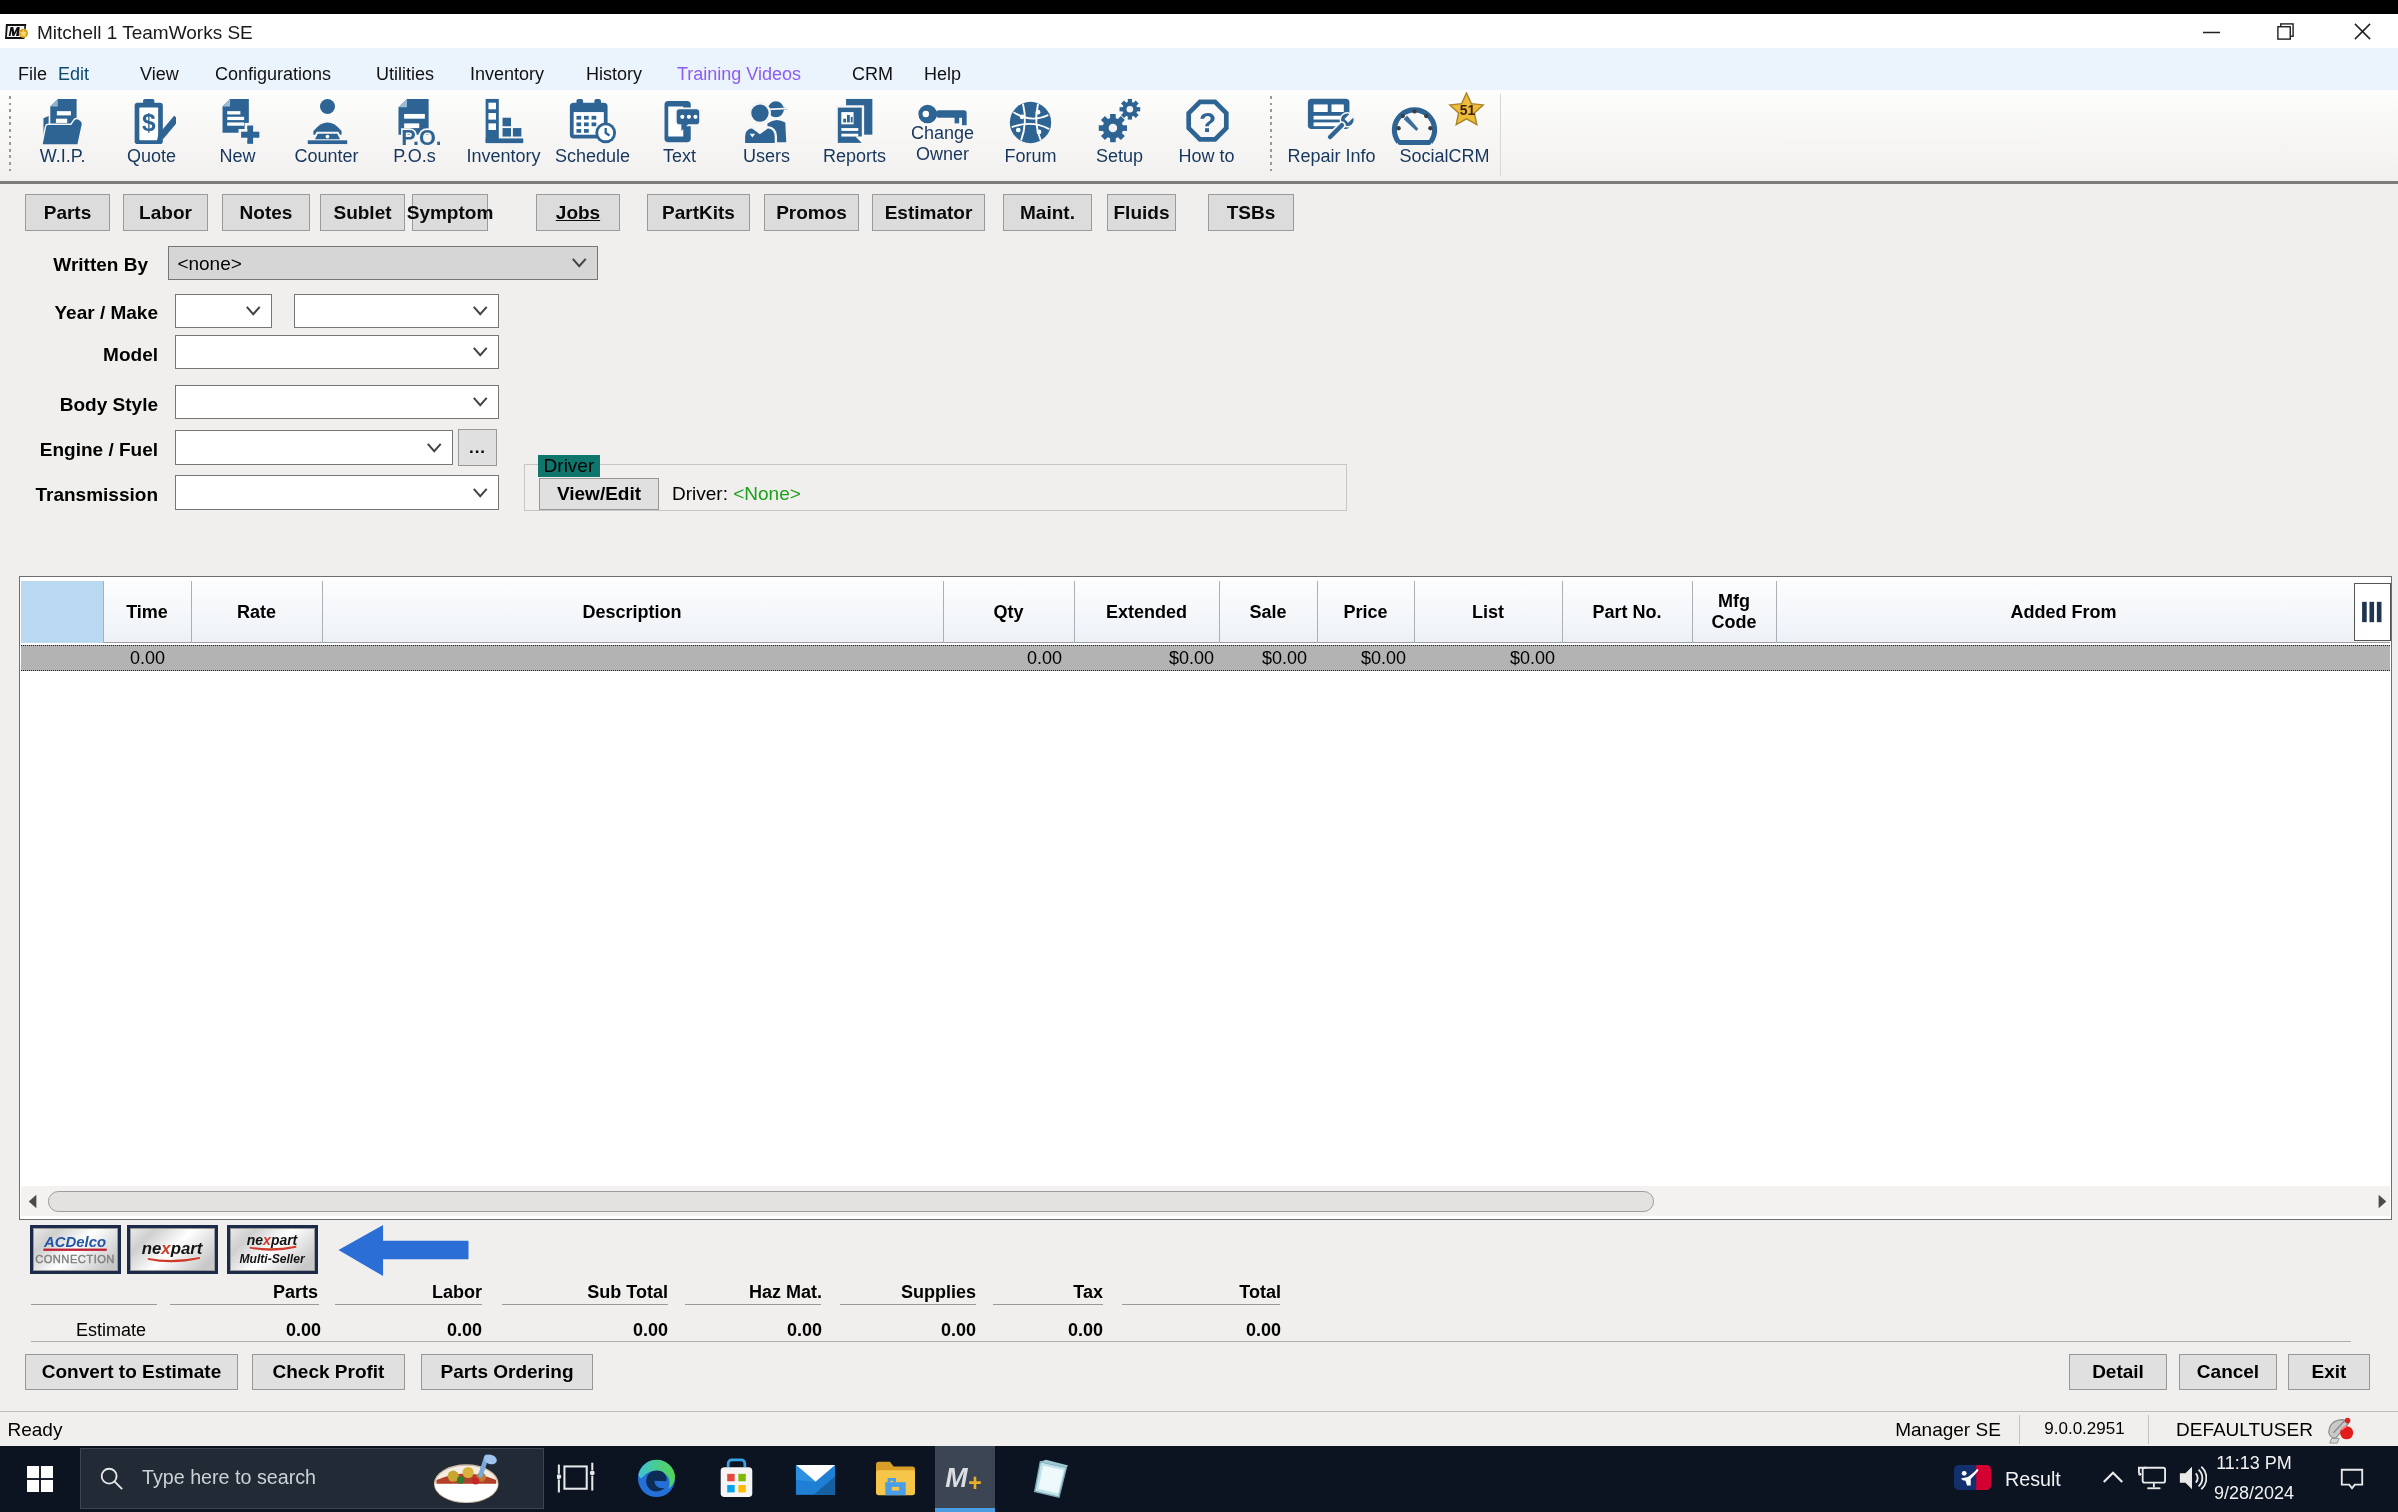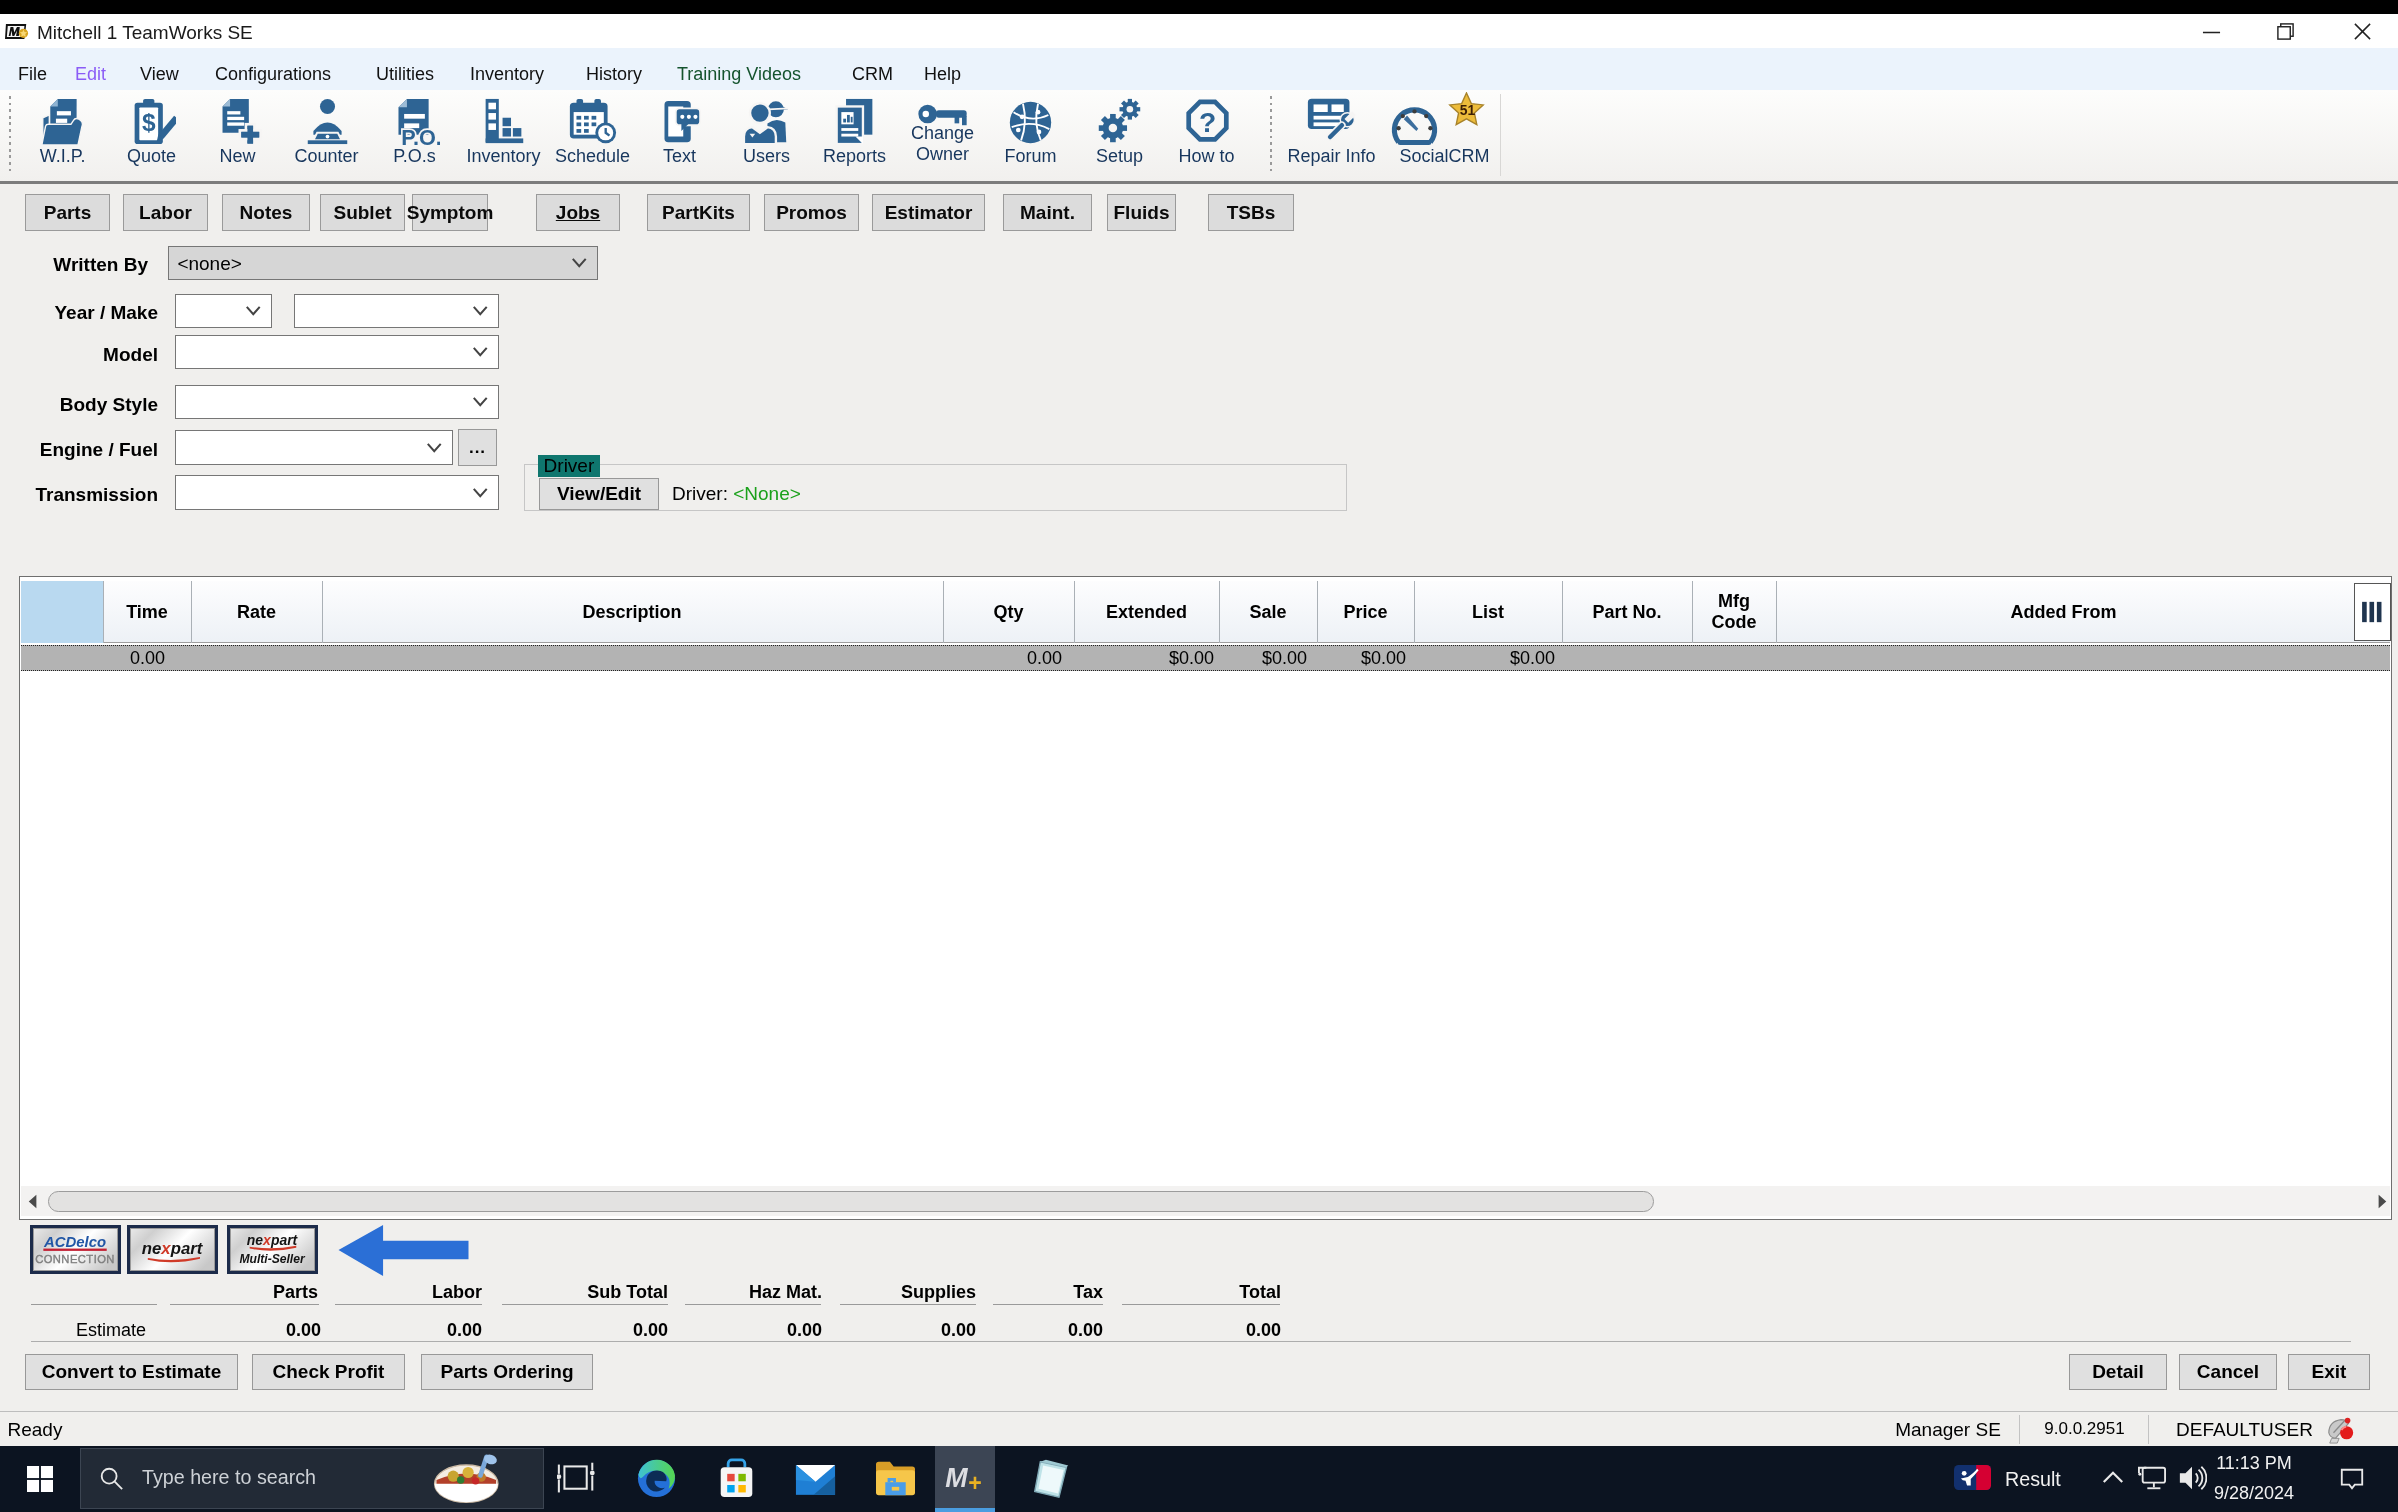--- a/index.html
+++ b/index.html
@@ -49,27 +49,27 @@
     <rect x="5" y="2" width="13" height="13" fill="none" stroke="#222" stroke-width="1.5"></rect>
     <rect x="2" y="5" width="13" height="13" fill="#fff" stroke="#222" stroke-width="1.5"></rect>
   </svg>
 <svg class="abs" style="left:2353px;top:21.5px;" width="19" height="19" viewBox="0 0 20 20">
     <line x1="2" y1="2" x2="18" y2="18" stroke="#222" stroke-width="1.6"></line>
     <line x1="18" y1="2" x2="2" y2="18" stroke="#222" stroke-width="1.6"></line>
   </svg>
 
 <div class="abs" style="left:0;top:48px;width:2399px;height:42px;background:#ebf3fc;"></div>
 <div class="abs b" style="top:64px;font-size:18px;color:#111;left:18px;">File</div>
-<div class="abs b" style="top:64px;font-size:18px;color:#8b5cf6;left:75px;">Edit</div>
+<div class="abs b" style="top:64px;font-size:18px;color:#0c4a6e;left:58px;">Edit</div>
 <div class="abs b" style="top:64px;font-size:18px;color:#111;left:140px;">View</div>
 <div class="abs b" style="top:64px;font-size:18px;color:#111;left:215px;">Configurations</div>
 <div class="abs b" style="top:64px;font-size:18px;color:#111;left:376px;">Utilities</div>
 <div class="abs b" style="top:64px;font-size:18px;color:#111;left:470px;">Inventory</div>
 <div class="abs b" style="top:64px;font-size:18px;color:#111;left:586px;">History</div>
-<div class="abs b" style="top:64px;font-size:18px;color:#14532d;left:677px;">Training Videos</div>
+<div class="abs b" style="top:64px;font-size:18px;color:#8b5cf6;left:677px;">Training Videos</div>
 <div class="abs b" style="top:64px;font-size:18px;color:#111;left:852px;">CRM</div>
 <div class="abs b" style="top:64px;font-size:18px;color:#111;left:924px;">Help</div>
 
 <div class="abs" style="left:0;top:90px;width:2399px;height:91px;background:linear-gradient(#fdfdfc,#f1f0ee);"></div>
 <div class="abs" style="left:0;top:181px;width:2399px;height:2.8px;background:#7c7c7c;"></div>
 <div class="abs" style="left:9.4px;top:96px;width:1.9px;height:75px;background-image:repeating-linear-gradient(#9a9a9a 0 2.8px, transparent 2.8px 6.6px);"></div>
 <div class="abs" style="left:1270px;top:96px;width:1.9px;height:79px;background-image:repeating-linear-gradient(#9a9a9a 0 2.8px, transparent 2.8px 6.6px);"></div>
 <div class="abs" style="left:1500px;top:94px;width:0.9px;height:82px;background:#d8d7d5;"></div>
 
 <div class="ticon" style="left:20.6px;">

